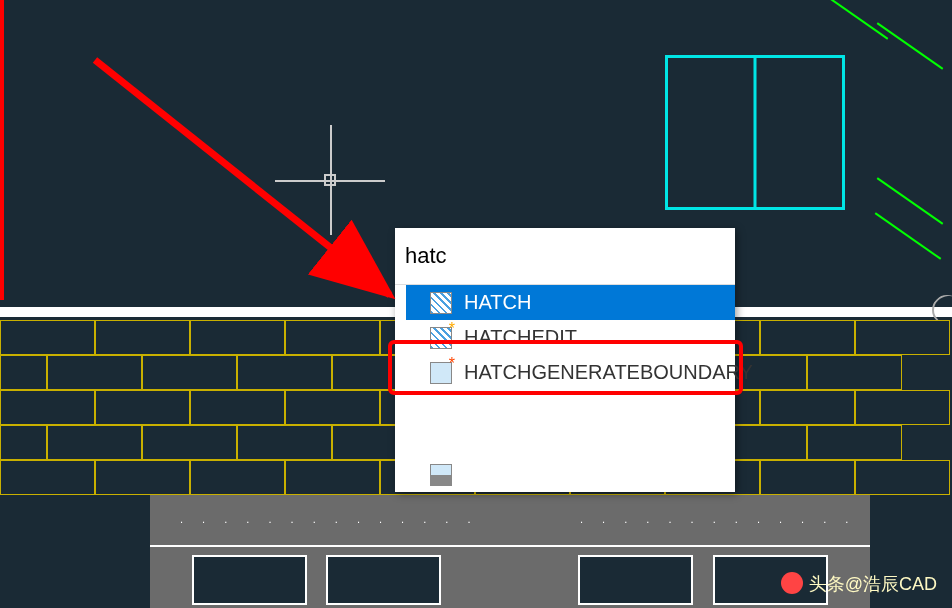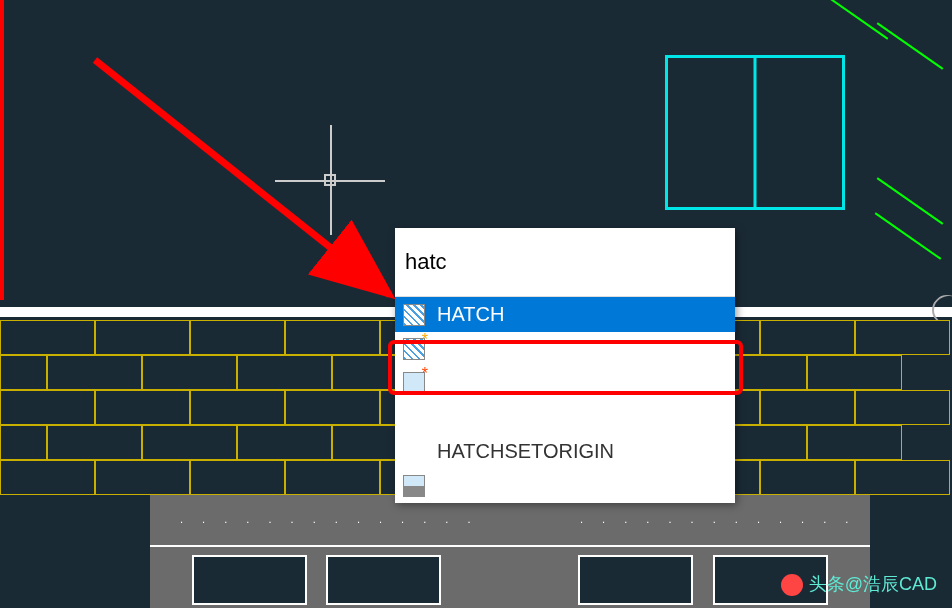--- a/index.html
+++ b/index.html
@@ -150,34 +150,35 @@
       position: absolute;
       top: 228px;
       left: 395px;
       width: 340px;
       background: #ffffff;
       box-shadow: 2px 2px 8px rgba(0,0,0,0.4);
       z-index: 100;
     }
     .autocomplete-input {
       width: 100%;
-      padding: 21px 10px;
+      padding: 15px 10px;
       font-size: 22px;
       border: none;
       border-bottom: 1px solid #ddd;
       outline: none;
       font-family: inherit;
     }
     .autocomplete-item {
       display: flex;
       align-items: center;
-      padding: 6px 8px;
+      padding: 6px 24px;
       font-size: 20px;
       color: #333;
       cursor: pointer;
+      margin-left: 11px;
     }
     .autocomplete-item.selected {
       background: #0078d7;
       color: #fff;
     }
     .item-icon {
       width: 22px;
       height: 22px;
       margin-right: 12px;
       flex-shrink: 0;
@@ -212,24 +213,24 @@
       left: 85px;
       z-index: 150;
       pointer-events: none;
     }
     
     
     .watermark {
       position: absolute;
       bottom: 12px;
       right: 15px;
-      color: #5eead4;
+      color: #fef9c3;
       font-size: 18px;
       display: flex;
-      align-items: flex-end;
+      align-items: flex-start;
       z-index: 300;
     }
     .watermark .logo {
       width: 22px;
       height: 22px;
       border-radius: 50%;
       background: #ff4444;
       margin-right: 6px;
     }
     
@@ -352,30 +353,31 @@
 
 <div class="autocomplete">
   <input class="autocomplete-input" value="hatc" style="">
   <div id="ac-list">
       <div class="autocomplete-item selected">
         <span class="item-icon icon-hatch"></span>
         <span>HATCH</span>
       </div>
       <div class="autocomplete-item">
         <span class="item-icon icon-edit"></span>
+        <span>HATCHEDIT</span>
       </div>
       <div class="autocomplete-item">
         <span class="item-icon icon-gen"></span>
+        <span>HATCHGENERATEBOUNDARY</span>
       </div>
       <div class="autocomplete-item">
         <span class="item-icon blank"></span>
       </div>
       <div class="autocomplete-item">
         <span class="item-icon blank"></span>
-        <span>HATCHSETORIGIN</span>
       </div>
       <div class="autocomplete-item">
         <span class="item-icon icon-back"></span>
       </div>
     </div>
 </div>
 
 <div class="red-highlight"></div>
 
 <svg class="red-arrow" width="330" height="270">

